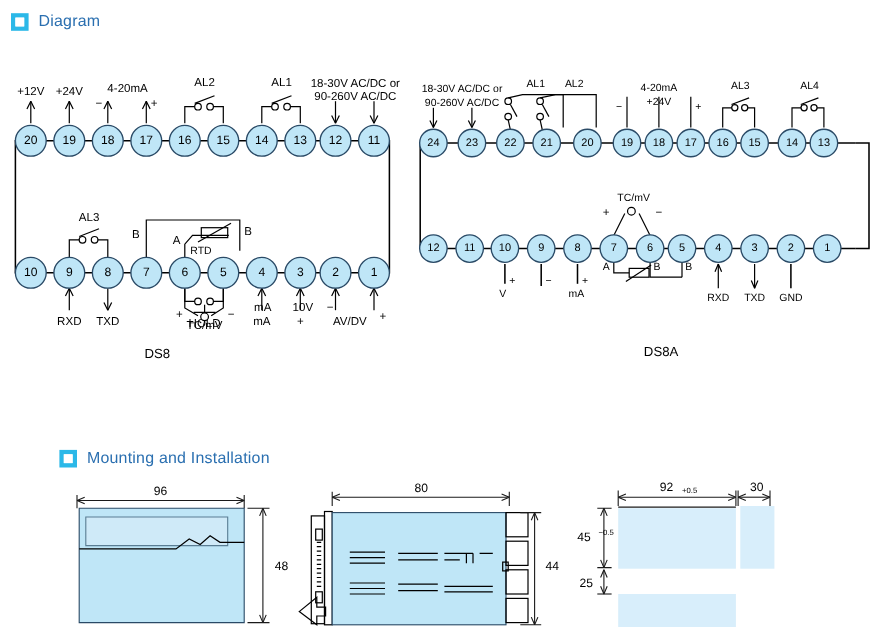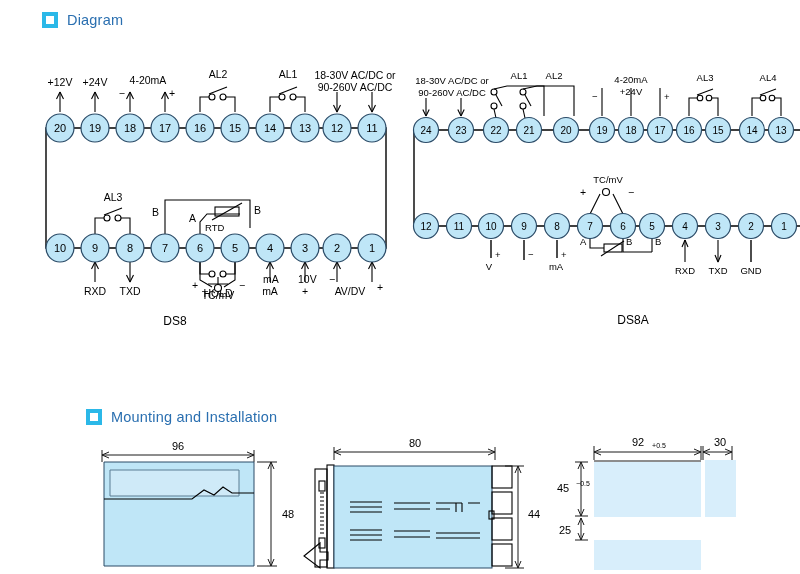--- a/index.html
+++ b/index.html
@@ -1,18 +1,18 @@
 <!DOCTYPE html>
 <html><head>
 <meta charset="utf-8">
 <style>
   html,body{margin:0;padding:0;background:#ffffff;}
   body{width:800px;height:574px;position:relative;overflow:hidden;
        font-family:"Liberation Sans","DejaVu Sans",sans-serif;color:#000;}
-  .page{position:relative;width:652px;height:574px;margin-left:32px;}
+  .page{position:relative;width:652px;height:574px;}
 
   
   .sec-head{position:absolute;display:flex;align-items:center;gap:9px;}
   .sec-icon{width:16px;height:16px;background:#2bb8e8;display:block;
             box-sizing:border-box;border:4px solid #2bb8e8;}
   .sec-icon i{display:block;width:100%;height:100%;background:#ffffff;}
   .sec-title{font-size:14.5px;color:#2a6fb0;letter-spacing:.2px;white-space:nowrap;}
 
   
   svg.canvas{position:absolute;left:0;top:0;width:800px;height:574px;overflow:visible;}

